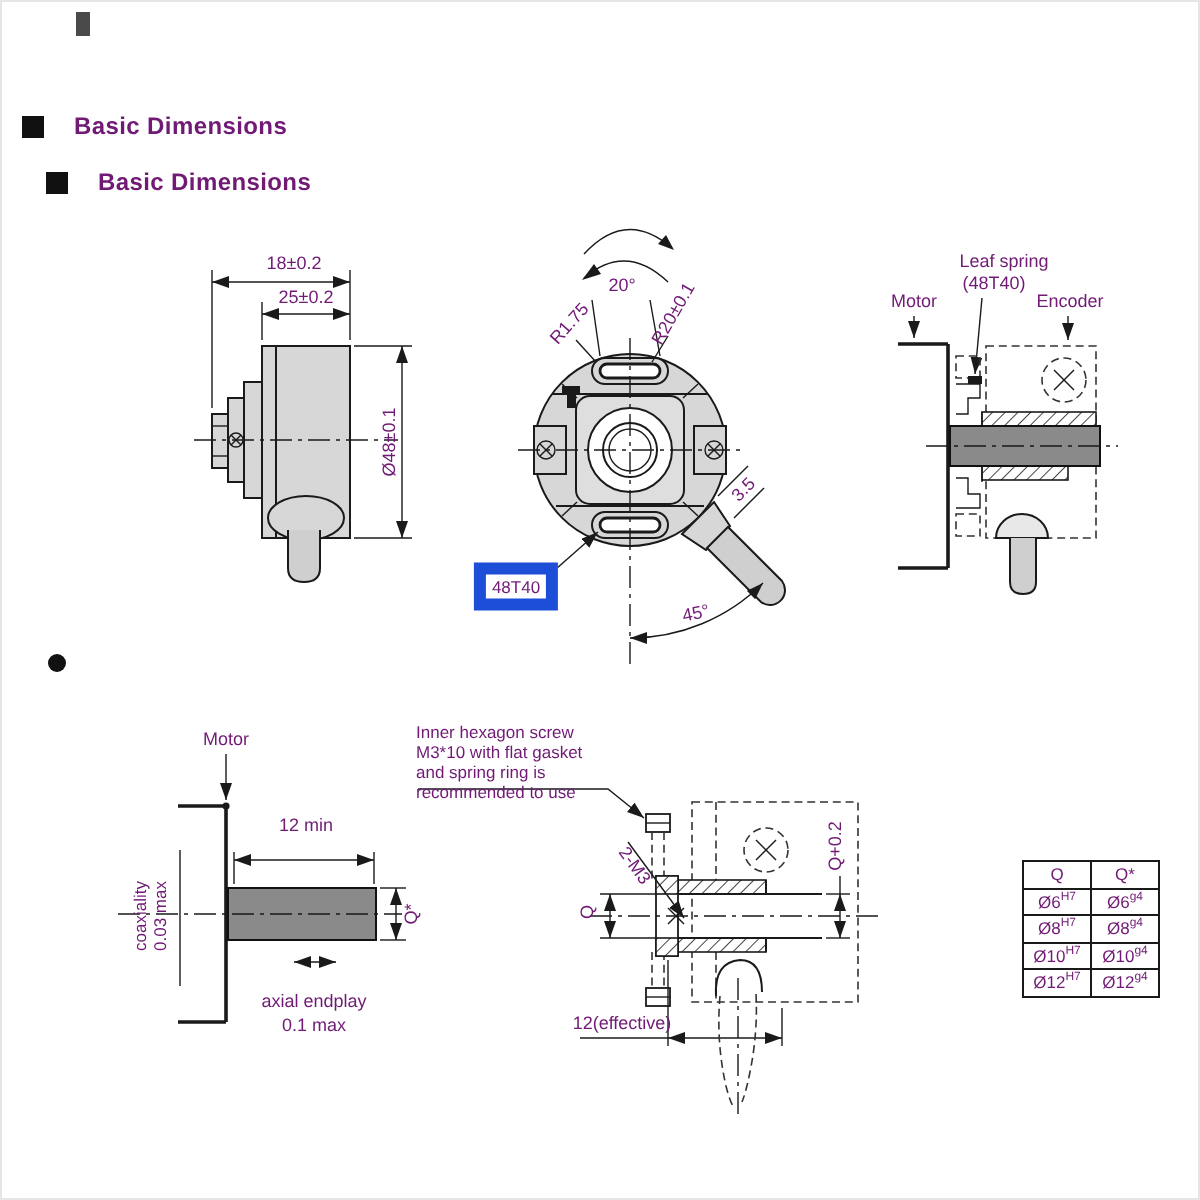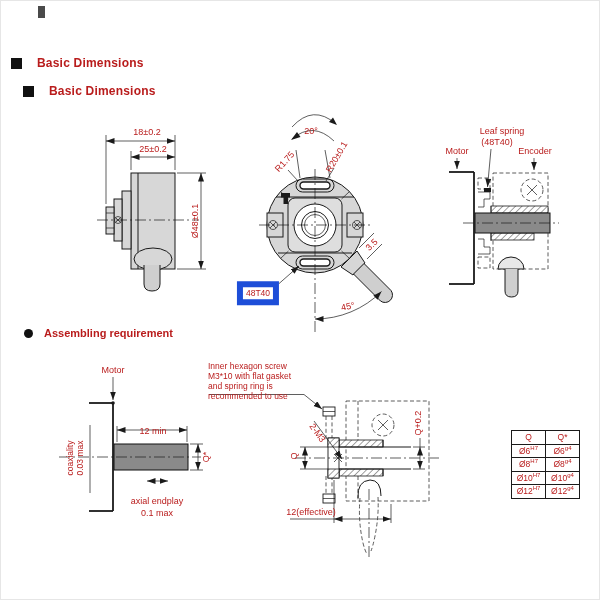--- a/index.html
+++ b/index.html
@@ -1,18 +1,18 @@
 <!DOCTYPE html>
 <html style="--body-fill: #d7d7d7; --shaft-fill: #8a8a8a; --cable-fill: #cfcfcf; --ink: #1a1a1a;"><head>
 <meta charset="utf-8">
 <style>
   *{margin:0;padding:0;box-sizing:border-box}
   html,body{background:#fff}
   .canvas{position:relative;width:600px;height:600px;background:#fff;overflow:hidden;
-          font-family:"Liberation Sans",sans-serif;color:#b91c1c;border:1px solid #e6e6e6}
+          font-family:"Liberation Sans",sans-serif;color:#701a75;border:1px solid #e6e6e6}
   svg.art{position:absolute;left:0;top:0}
   
   .ln{stroke:#1a1a1a;stroke-width:1;fill:none}
   .w2{stroke-width:1.8}
   .thin{stroke-width:0.7}
   .dim{stroke:#1a1a1a;stroke-width:0.7;fill:none}
   .cl{stroke:#1a1a1a;stroke-width:0.7;fill:none;stroke-dasharray:11 3 2 3}
   .hid{stroke:#333;stroke-width:0.8;fill:none;stroke-dasharray:4 2.4}
   .part{fill:var(--body-fill,#d7d7d7);stroke:#1a1a1a;stroke-width:1}
   .part2{fill:var(--cable-fill,#cfcfcf);stroke:#1a1a1a;stroke-width:1}
@@ -53,21 +53,20 @@
   <div class="hdr" style="left:10px;top:55px">
     <span class="sq"></span>
     <span class="hdr-text">Basic Dimensions</span>
   </div>
   <div class="hdr" style="left:22px;top:83px">
     <span class="sq"></span>
     <span class="hdr-text">Basic Dimensions</span>
   </div>
   <div class="hdr" style="left:23px;top:326px">
     <span class="ci"></span>
-    <span class="hdr-text2">Assembling requirement</span>
   </div>
 
   <svg class="art" width="600" height="600" viewBox="0 0 600 600">
     <defs>
       <marker id="arrE" markerUnits="userSpaceOnUse" markerWidth="9" markerHeight="7" refX="8.5" refY="3" orient="auto">
         <path d="M0,0 L8.5,3 L0,6 Z" fill="#1a1a1a"></path>
       </marker>
       <marker id="arrS" markerUnits="userSpaceOnUse" markerWidth="9" markerHeight="7" refX="0" refY="3" orient="auto">
         <path d="M8.5,0 L0,3 L8.5,6 Z" fill="#1a1a1a"></path>
       </marker>
@@ -237,34 +236,34 @@
       <path d="M359,497 Q357,520 362,542 Q364,550 366,553" class="hid"></path>
       <path d="M377,496 Q378,515 374,535 Q372,545 370,550" class="hid"></path>
       <line x1="368" y1="488" x2="368" y2="557" class="cl"></line>
     </g>
   </svg>
 
   <div class="lbl" style="left:146px;top:131px">18±0.2</div>
   <div class="lbl" style="left:152px;top:148px">25±0.2</div>
   <div class="lbl" style="left:194px;top:220px;transform:translate(-50%,-50%) rotate(-90deg)">Ø48±0.1</div>
 
-  <div class="lbl" style="left:310px;top:130px">20°</div>
+  <div class="lbl" style="left:310px;top:142px">20°</div>
   <div class="lbl" style="left:284px;top:161px;transform:translate(-50%,-50%) rotate(-48deg)">R1.75</div>
   <div class="lbl" style="left:336px;top:156px;transform:translate(-50%,-50%) rotate(-60deg)">R20±0.1</div>
   <div class="lbl" style="left:371px;top:244px;transform:translate(-50%,-50%) rotate(-45deg)">3.5</div>
   <div class="lbl" style="left:347px;top:306px;transform:translate(-50%,-50%) rotate(-12deg)">45°</div>
   <div class="lbl boxlbl sm" style="left:257px;top:292px">48T40</div>
 
   <div class="lbl" style="left:501px;top:130px">Leaf spring</div>
   <div class="lbl" style="left:496px;top:141px">(48T40)</div>
   <div class="lbl" style="left:456px;top:150px">Motor</div>
   <div class="lbl" style="left:534px;top:150px">Encoder</div>
 
   <div class="lbl" style="left:112px;top:369px">Motor</div>
-  <div class="lbl" style="left:152px;top:430px">12 min</div>
+  <div class="lbl" style="left:152px;top:412px">12 min</div>
   <div class="blk center" style="left:74px;top:457px;transform:translate(-50%,-50%) rotate(-90deg)">
     <div>coaxiality</div>
     <div>0.03 max</div>
   </div>
   <div class="lbl" style="left:205px;top:456px;transform:translate(-50%,-50%) rotate(-90deg)">Q*</div>
   <div class="lbl" style="left:156px;top:500px">axial endplay</div>
   <div class="lbl" style="left:156px;top:512px">0.1 max</div>
 
   <div class="blk" style="left:207px;top:360px">
     <div>Inner hexagon screw</div>

